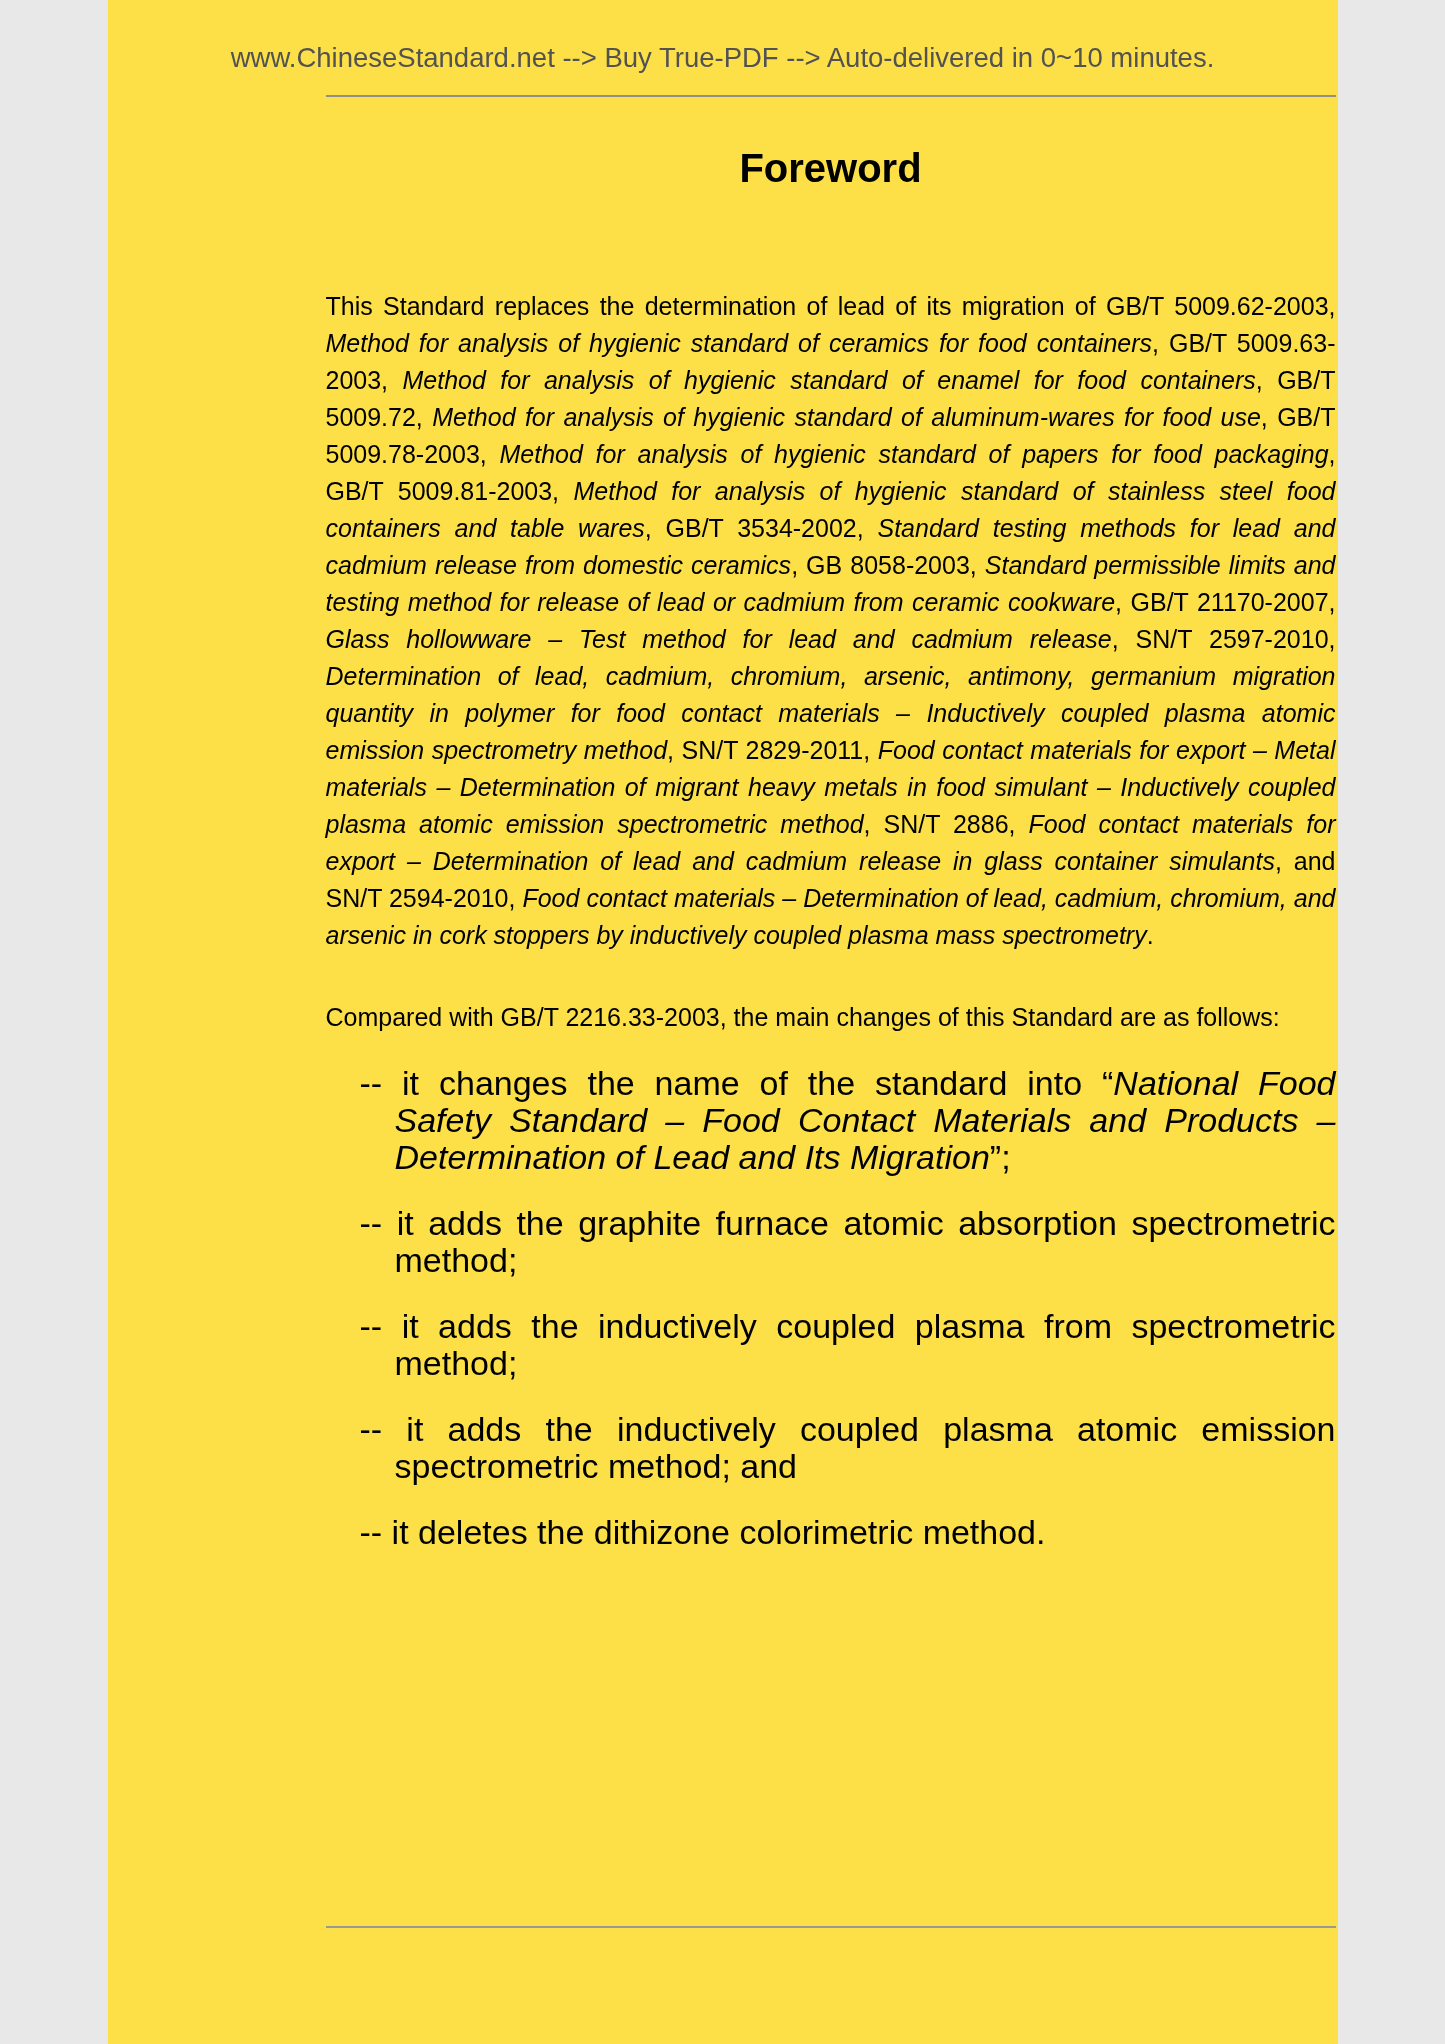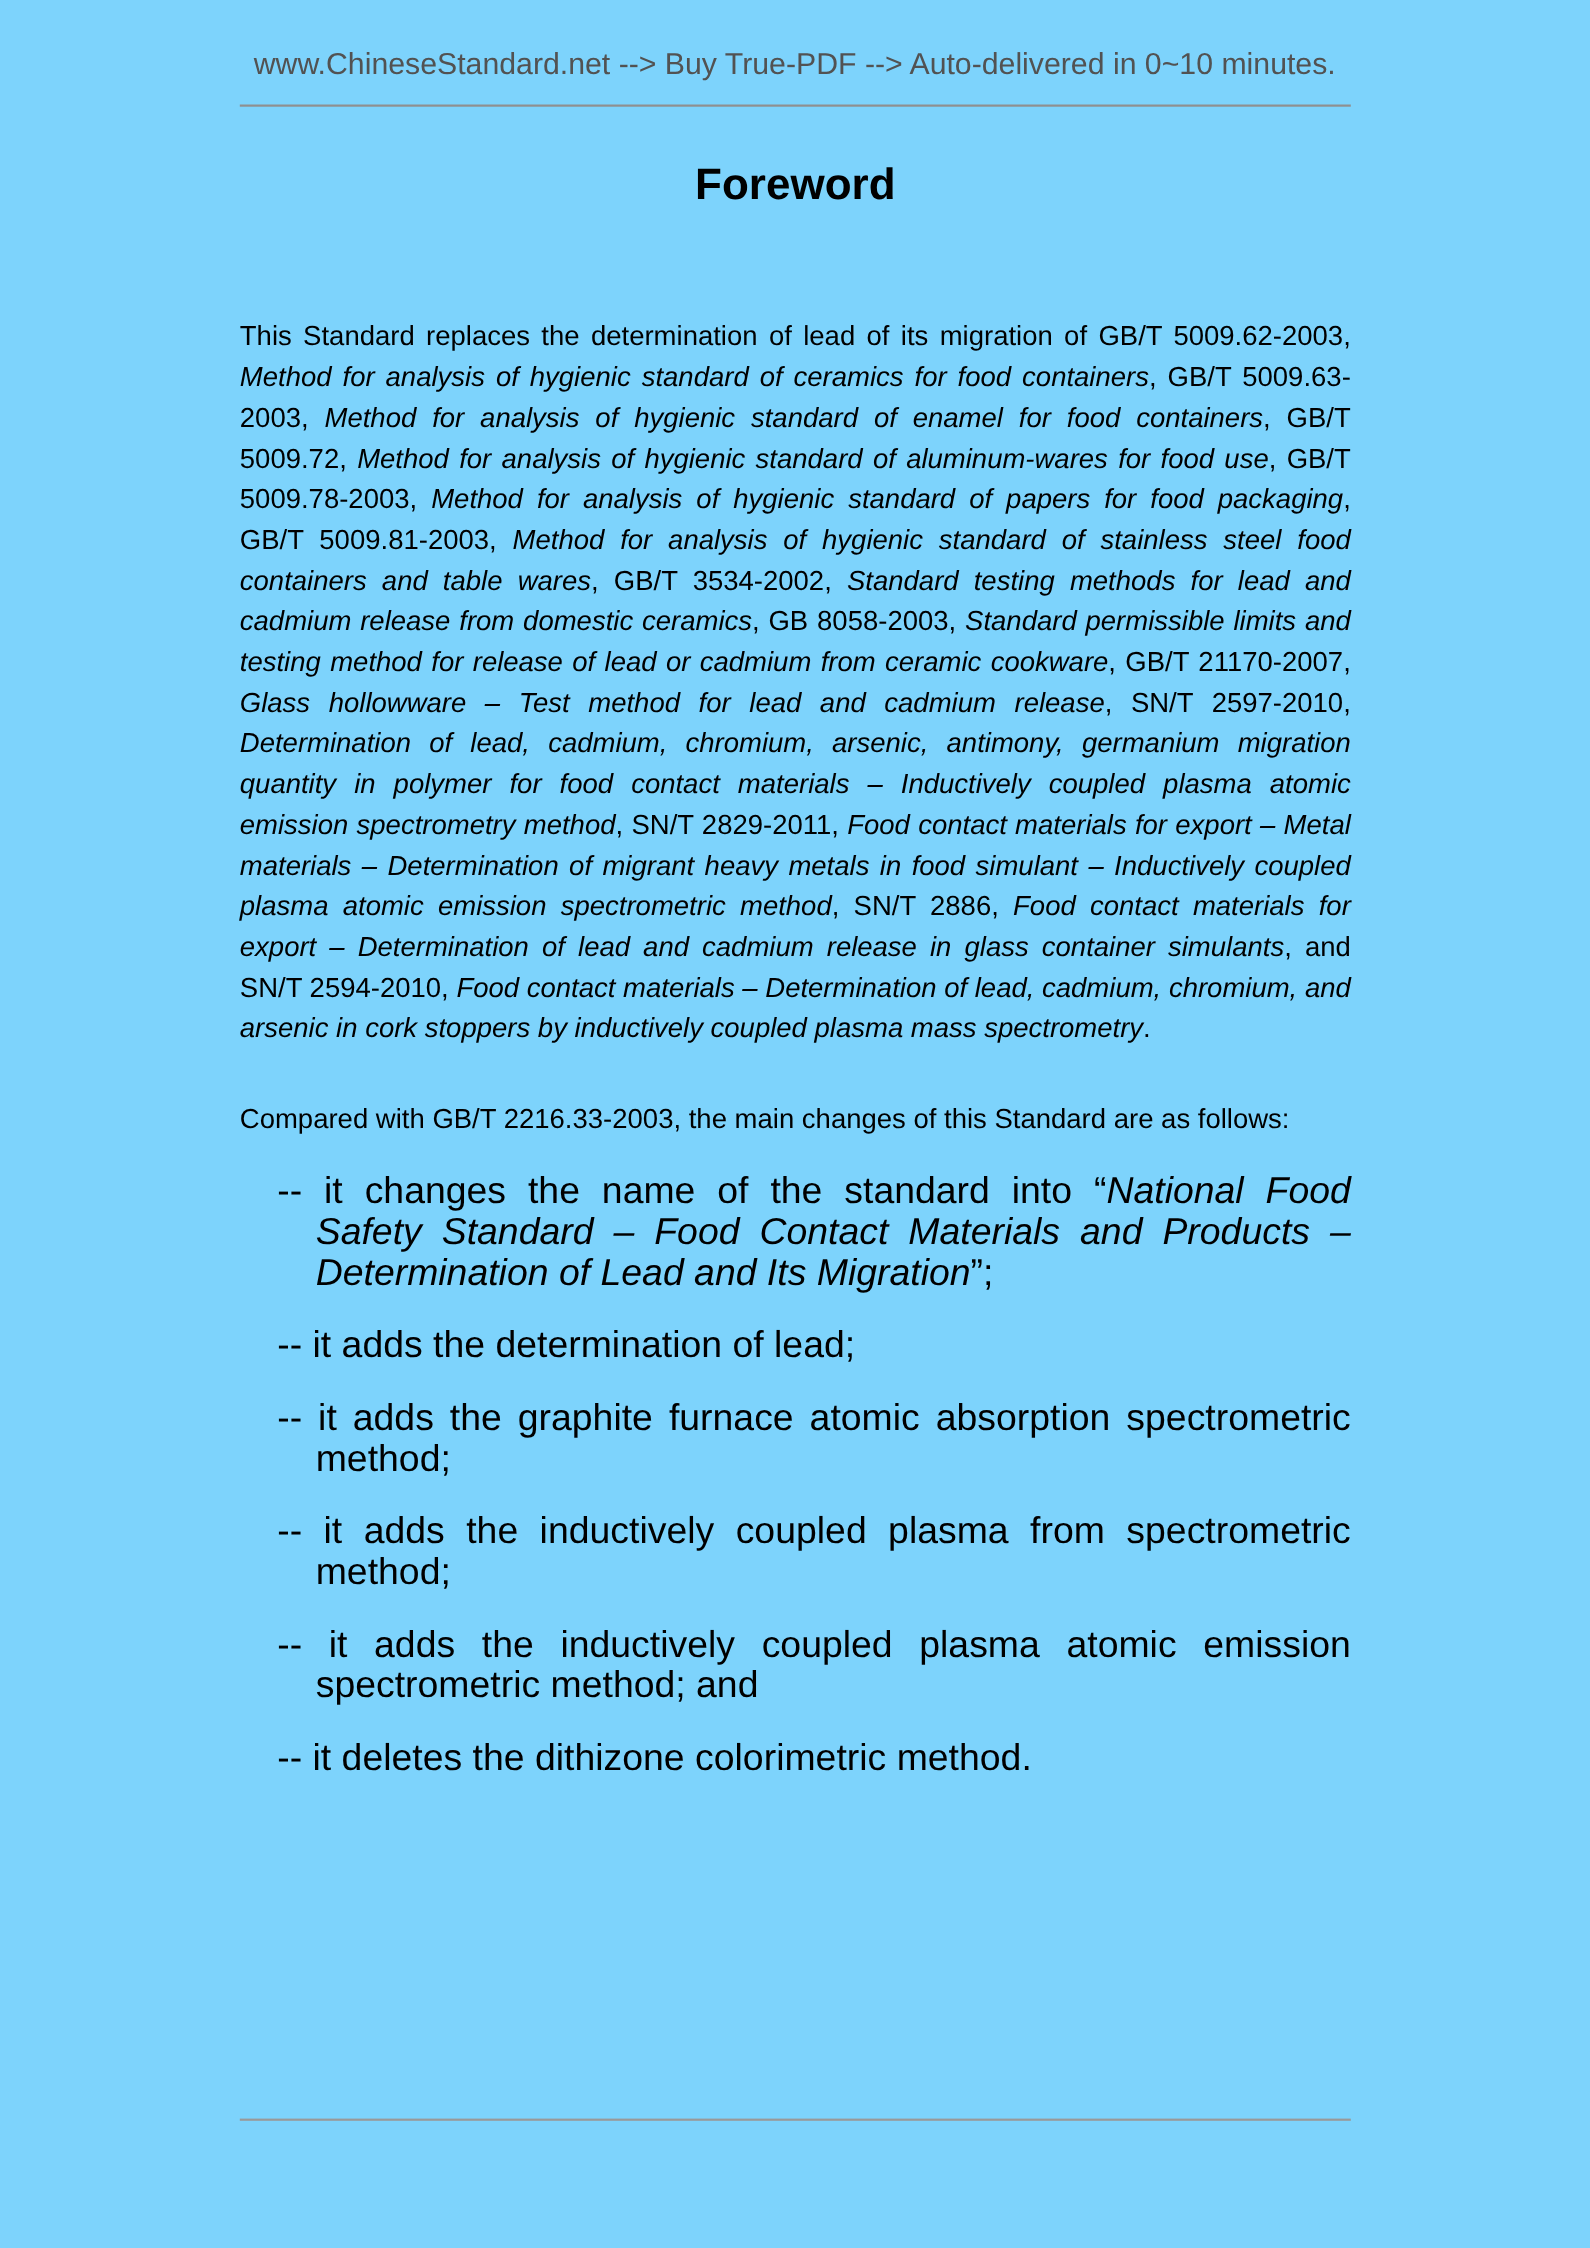--- a/index.html
+++ b/index.html
@@ -1,21 +1,21 @@
 <!DOCTYPE html>
 <html><head>
 <meta charset="utf-8">
 <style>
   html, body { margin: 0; padding: 0; background: #e8e8e8; }
   .page {
     position: relative;
-    width: 1445px;
+    width: 1230px;
     height: 2044px;
     margin: 0 auto;
-    background: #7dd3fc;
+    background: #fde047;
     overflow: hidden;
     font-family: "Liberation Sans", "DejaVu Sans", sans-serif;
     color: #000;
   }
 
   
   .watermark {
     position: absolute;
     top: 42px; left: 0; right: 0;
     text-align: center;
@@ -109,21 +109,20 @@
 
   <div class="content">
     <h1 class="doc-title">Foreword</h1>
 
     <p class="para first"><span>This Standard replaces the determination of lead of its migration of GB/T 5009.62-2003, </span><i>Method for analysis of hygienic standard of ceramics for food containers</i><span>, GB/T 5009.63-2003, </span><i>Method for analysis of hygienic standard of enamel for food containers</i><span>, GB/T 5009.72, </span><i>Method for analysis of hygienic standard of aluminum-wares for food use</i><span>, GB/T 5009.78-2003, </span><i>Method for analysis of hygienic standard of papers for food packaging</i><span>, GB/T 5009.81-2003, </span><i>Method for analysis of hygienic standard of stainless steel food containers and table wares</i><span>, GB/T 3534-2002, </span><i>Standard testing methods for lead and cadmium release from domestic ceramics</i><span>, GB 8058-2003, </span><i>Standard permissible limits and testing method for release of lead or cadmium from ceramic cookware</i><span>, GB/T 21170-2007, </span><i>Glass hollowware – Test method for lead and cadmium release</i><span>, SN/T 2597-2010, </span><i>Determination of lead, cadmium, chromium, arsenic, antimony, germanium migration quantity in polymer for food contact materials – Inductively coupled plasma atomic emission spectrometry method</i><span>, SN/T 2829-2011, </span><i>Food contact materials for export – Metal materials – Determination of migrant heavy metals in food simulant – Inductively coupled plasma atomic emission spectrometric method</i><span>, SN/T 2886, </span><i>Food contact materials for export – Determination of lead and cadmium release in glass container simulants</i><span>, and SN/T 2594-2010, </span><i>Food contact materials – Determination of lead, cadmium, chromium, and arsenic in cork stoppers by inductively coupled plasma mass spectrometry</i><span>.</span></p>
 
     <p class="para second">Compared with GB/T 2216.33-2003, the main changes of this Standard are as follows:</p>
 
     <ul class="changes">
       <li><span>-- it changes the name of the standard into “</span><i>National Food Safety Standard – Food Contact Materials and Products – Determination of Lead and Its Migration</i><span>”;</span></li>
-      <li><span>-- it adds the determination of lead;</span></li>
       <li><span>-- it adds the graphite furnace atomic absorption spectrometric method;</span></li>
       <li><span>-- it adds the inductively coupled plasma from spectrometric method;</span></li>
       <li><span>-- it adds the inductively coupled plasma atomic emission spectrometric method; and</span></li>
       <li><span>-- it deletes the dithizone colorimetric method.</span></li>
     </ul>
   </div>
 
   <div class="footer-rule"></div>
 
 </div>

